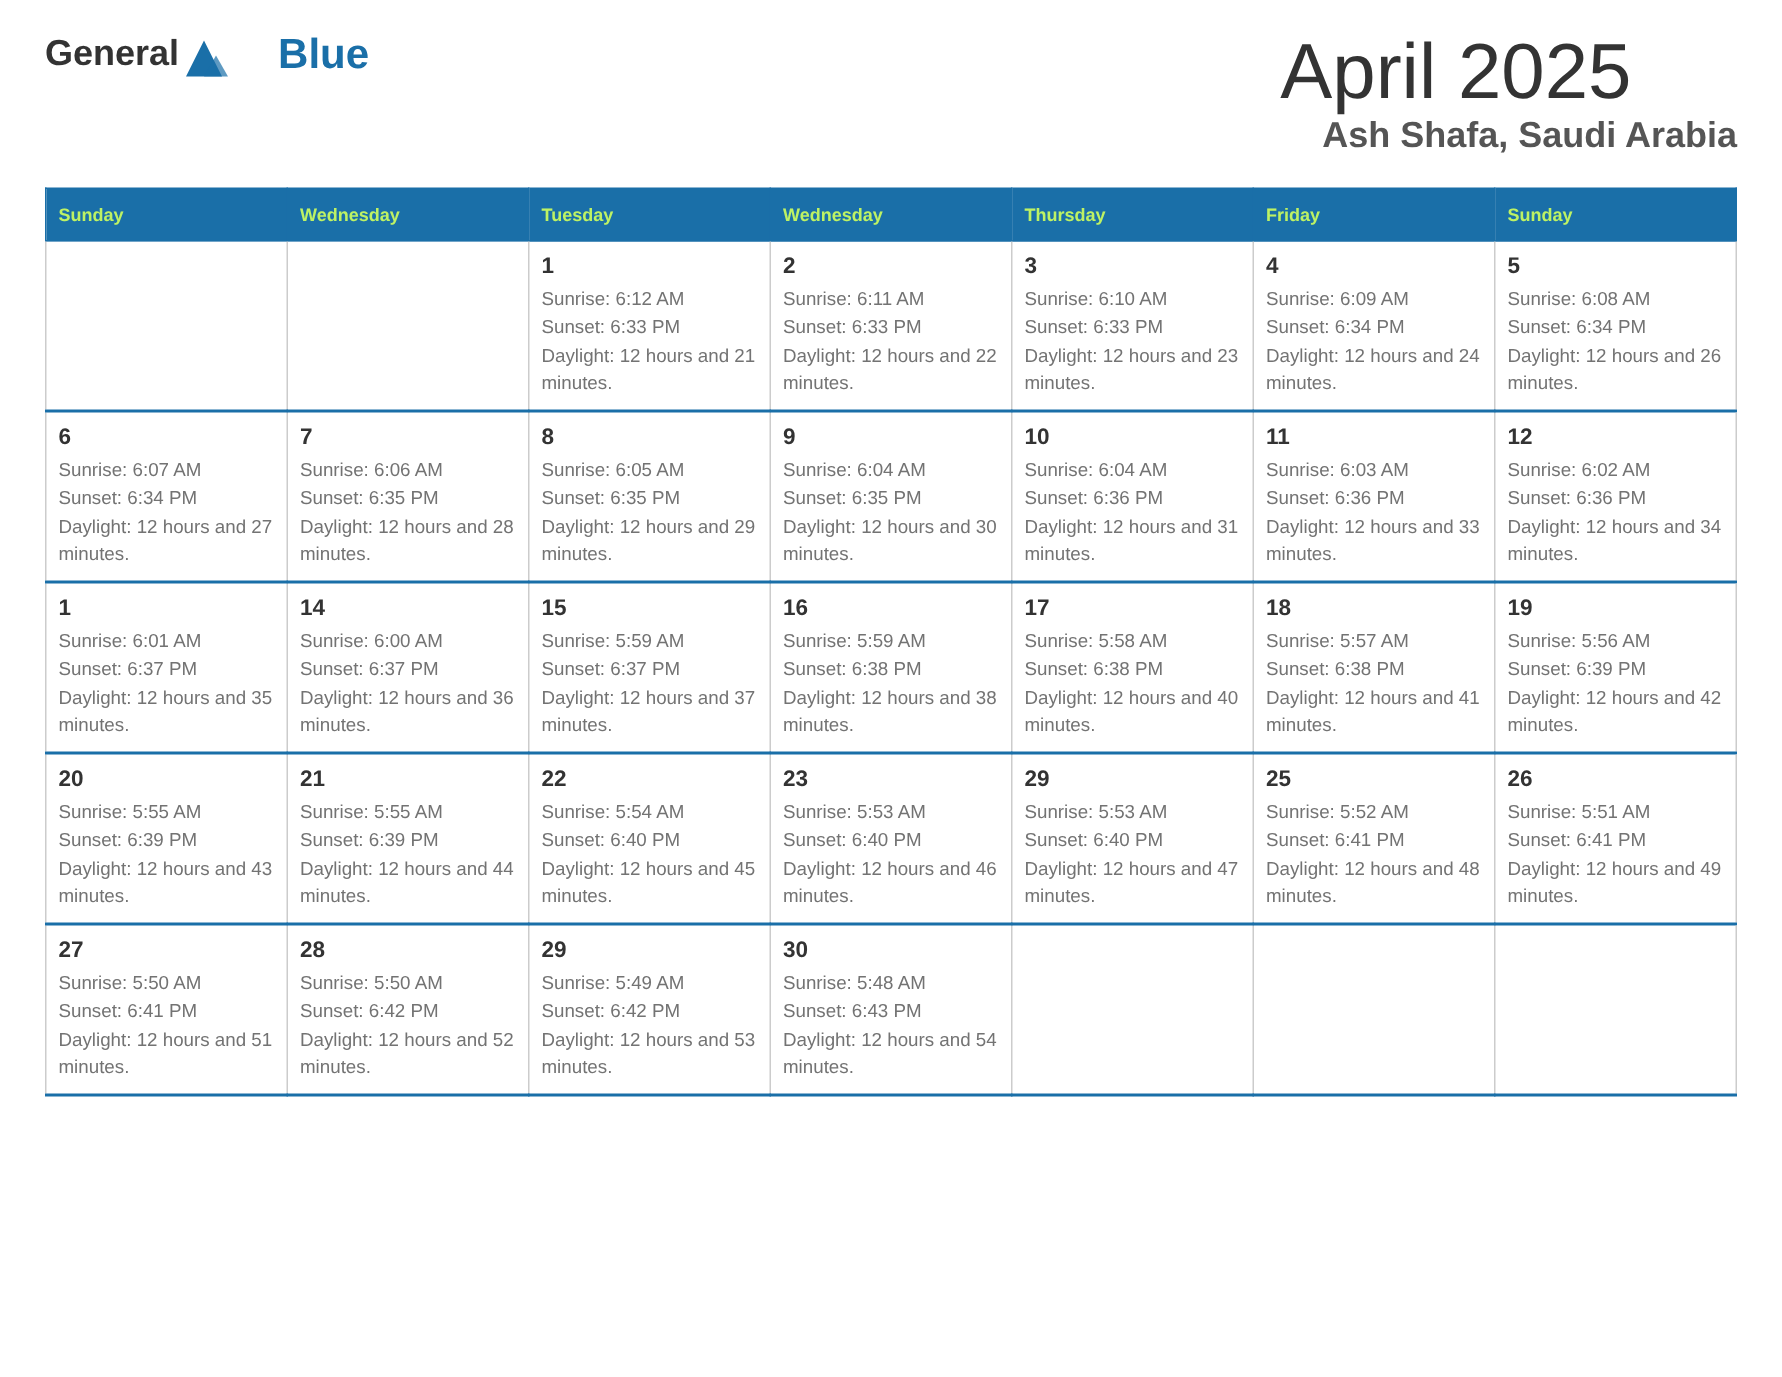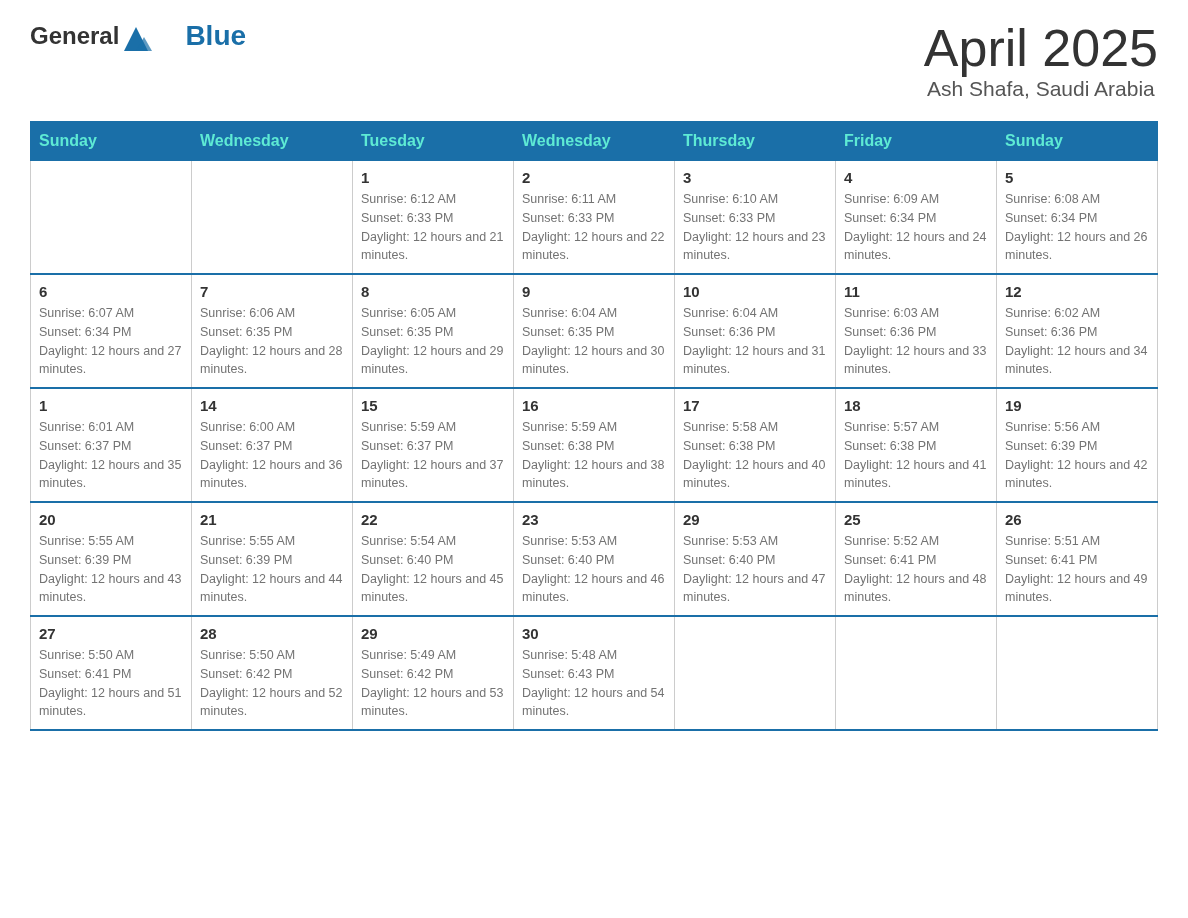--- a/index.html
+++ b/index.html
@@ -26,42 +26,43 @@
       font-weight: bold;
       color: #333;
     }
     .logo-text-blue {
       font-size: 28px;
       font-weight: bold;
       color: #1a6fa8;
       margin-left: 32px;
     }
     .title-block {
-      text-align: center;
+      text-align: left;
     }
     .title-block h1 {
       font-size: 52px;
       font-weight: normal;
       color: #333;
       line-height: 1.1;
     }
     .title-block h2 {
-      font-size: 21px;
-      font-weight: normal;
+      font-size: 24px;
+      font-weight: bold;
       color: #555;
+      margin-left: 28px;
     }
     .calendar {
       width: 100%;
       border-collapse: collapse;
       border: 1px solid #ccc;
     }
     .calendar thead th {
       background-color: #1a6fa8;
-      color: #5eead4;
-      font-size: 16px;
+      color: #bef264;
+      font-size: 12px;
       padding: 10px 8px;
       text-align: left;
       border: 1px solid #1a6fa8;
     }
     .calendar tbody td {
       vertical-align: top;
       padding: 8px;
       border: 1px solid #ccc;
       width: calc(100% / 7);
       min-height: 110px;

